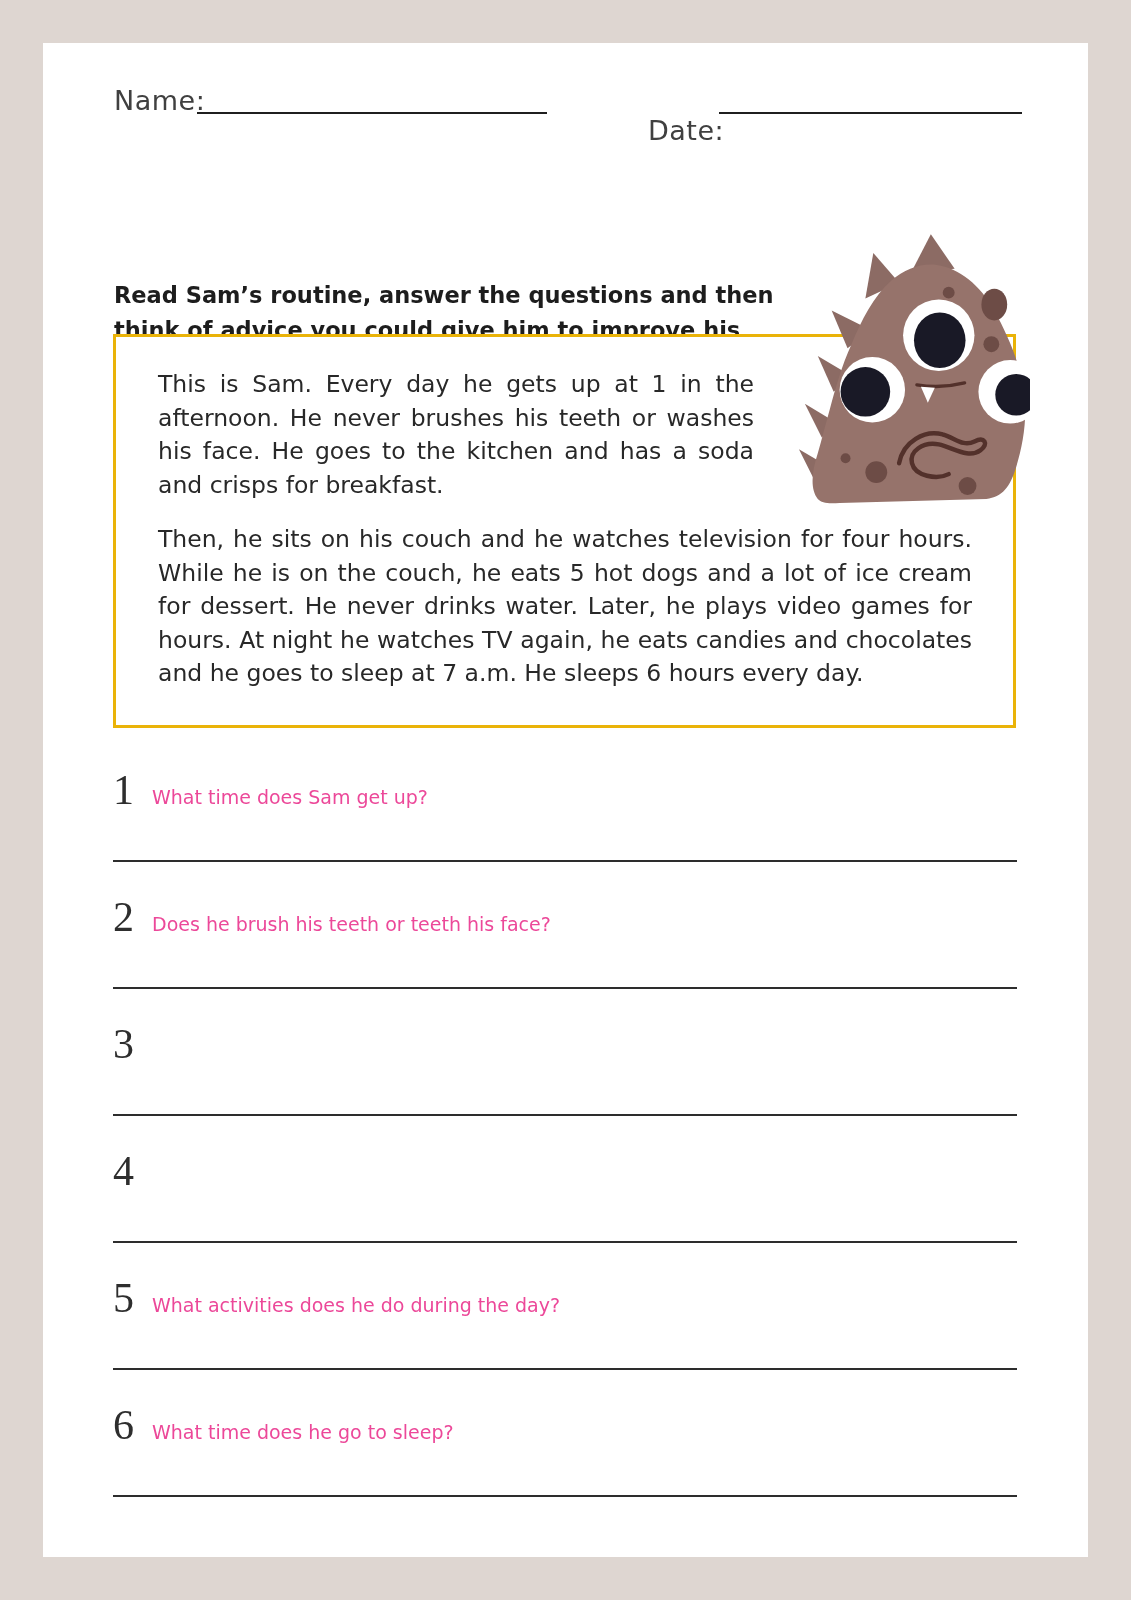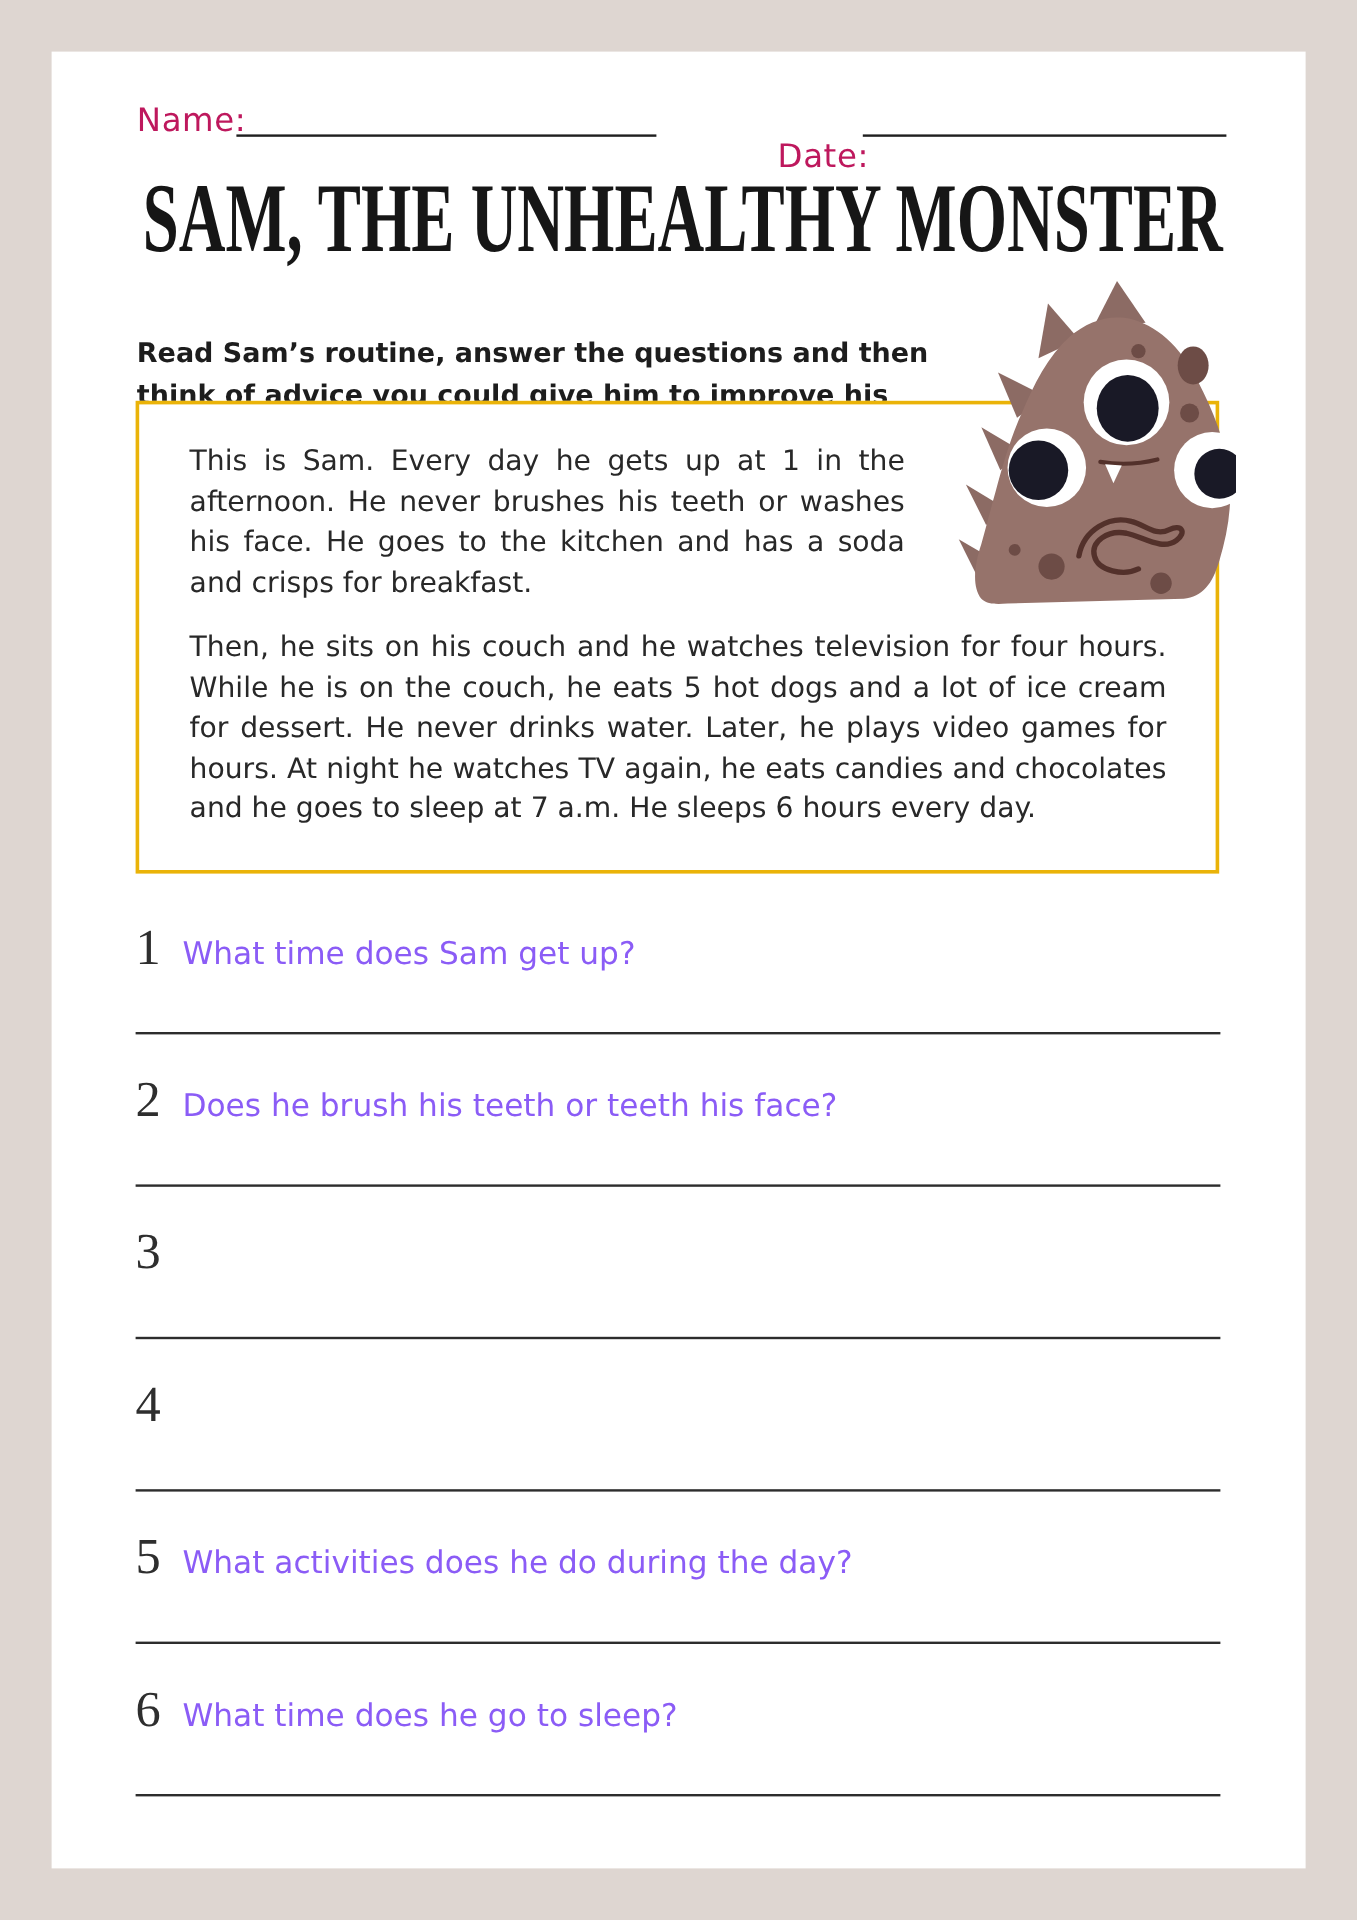--- a/index.html
+++ b/index.html
@@ -10,21 +10,21 @@
     font-family:"DejaVu Sans", sans-serif;
     color:#1f1f1f;
     overflow:hidden;
   }
   .page {
     position:absolute; left:43px; top:43px;
     width:1045px; height:1514px;
     background:#ffffff;
   }
   
-  .hdr-label { position:absolute; font-size:27px; color:#be185d; letter-spacing:0.5px; }
+  .hdr-label { position:absolute; font-size:27px; color:#404040; letter-spacing:0.5px; }
   .name-label { left:71px; top:42px; }
   .date-label { left:605px; top:42px;margin-top:30px; }
   .fill-line { position:absolute; height:2px; background:#1f1f1f; }
   .name-line { left:154px; top:69px; width:350px; }
   .date-line { left:676px; top:69px; width:303px; }
   
   .title-wrap { position:absolute; left:72px; top:102px; width:910px; height:80px; }
   .title-wrap text {
     font-family:"Liberation Serif", serif;
     font-weight:bold; font-size:82px; fill:#161616;
@@ -52,38 +52,33 @@
   .monster { position:absolute; left:749px; top:185px; width:238px; height:285px; z-index:5; }
   
   .questions { position:absolute; left:70px; top:707px; width:904px; }
   .qa { position:relative; height:127px; }
   .q-row { position:absolute; left:0; top:16px; display:flex; align-items:baseline; }
   .q-num {
     font-family:"Liberation Serif", serif;
     font-size:42px; color:#2e2e2e;
     width:39px; flex:0 0 39px;
   }
-  .q-text { font-size:26px; color:#8b5cf6; }
+  .q-text { font-size:19px; color:#ec4899; }
   .answer-line { position:absolute; left:0; top:110px; width:904px; height:2px; background:#2d2d2d; }
 </style>
 </head>
 <body>
 
 <div class="page">
 
   <span class="hdr-label name-label">Name:</span>
   <div class="fill-line name-line"></div>
   <span class="hdr-label date-label">Date:</span>
   <div class="fill-line date-line"></div>
 
-  <div class="title-wrap">
-    <svg width="910" height="80" viewBox="0 0 910 80">
-      <text x="4" y="64" textLength="900" lengthAdjust="spacingAndGlyphs">SAM, THE UNHEALTHY MONSTER</text>
-    </svg>
-  </div>
 
   <div class="instructions">Read Sam’s routine, answer the questions and then
 think of advice you could give him to improve his habits.</div>
 
   <div class="passage-box">
     <p class="para para1">This is Sam. Every day he gets up at 1 in the afternoon. He never brushes his teeth or washes his face. He goes to the kitchen and has a soda and crisps for breakfast.</p>
     <p class="para para2">Then, he sits on his couch and he watches television for four hours. While he is on the couch, he eats 5 hot dogs and a lot of ice cream for dessert. He never drinks water. Later, he plays video games for hours. At night he watches TV again, he eats candies and chocolates and he goes to sleep at 7 a.m. He sleeps 6 hours every day.</p>
   </div>
 
   <svg class="monster" viewBox="0 0 240 285">

